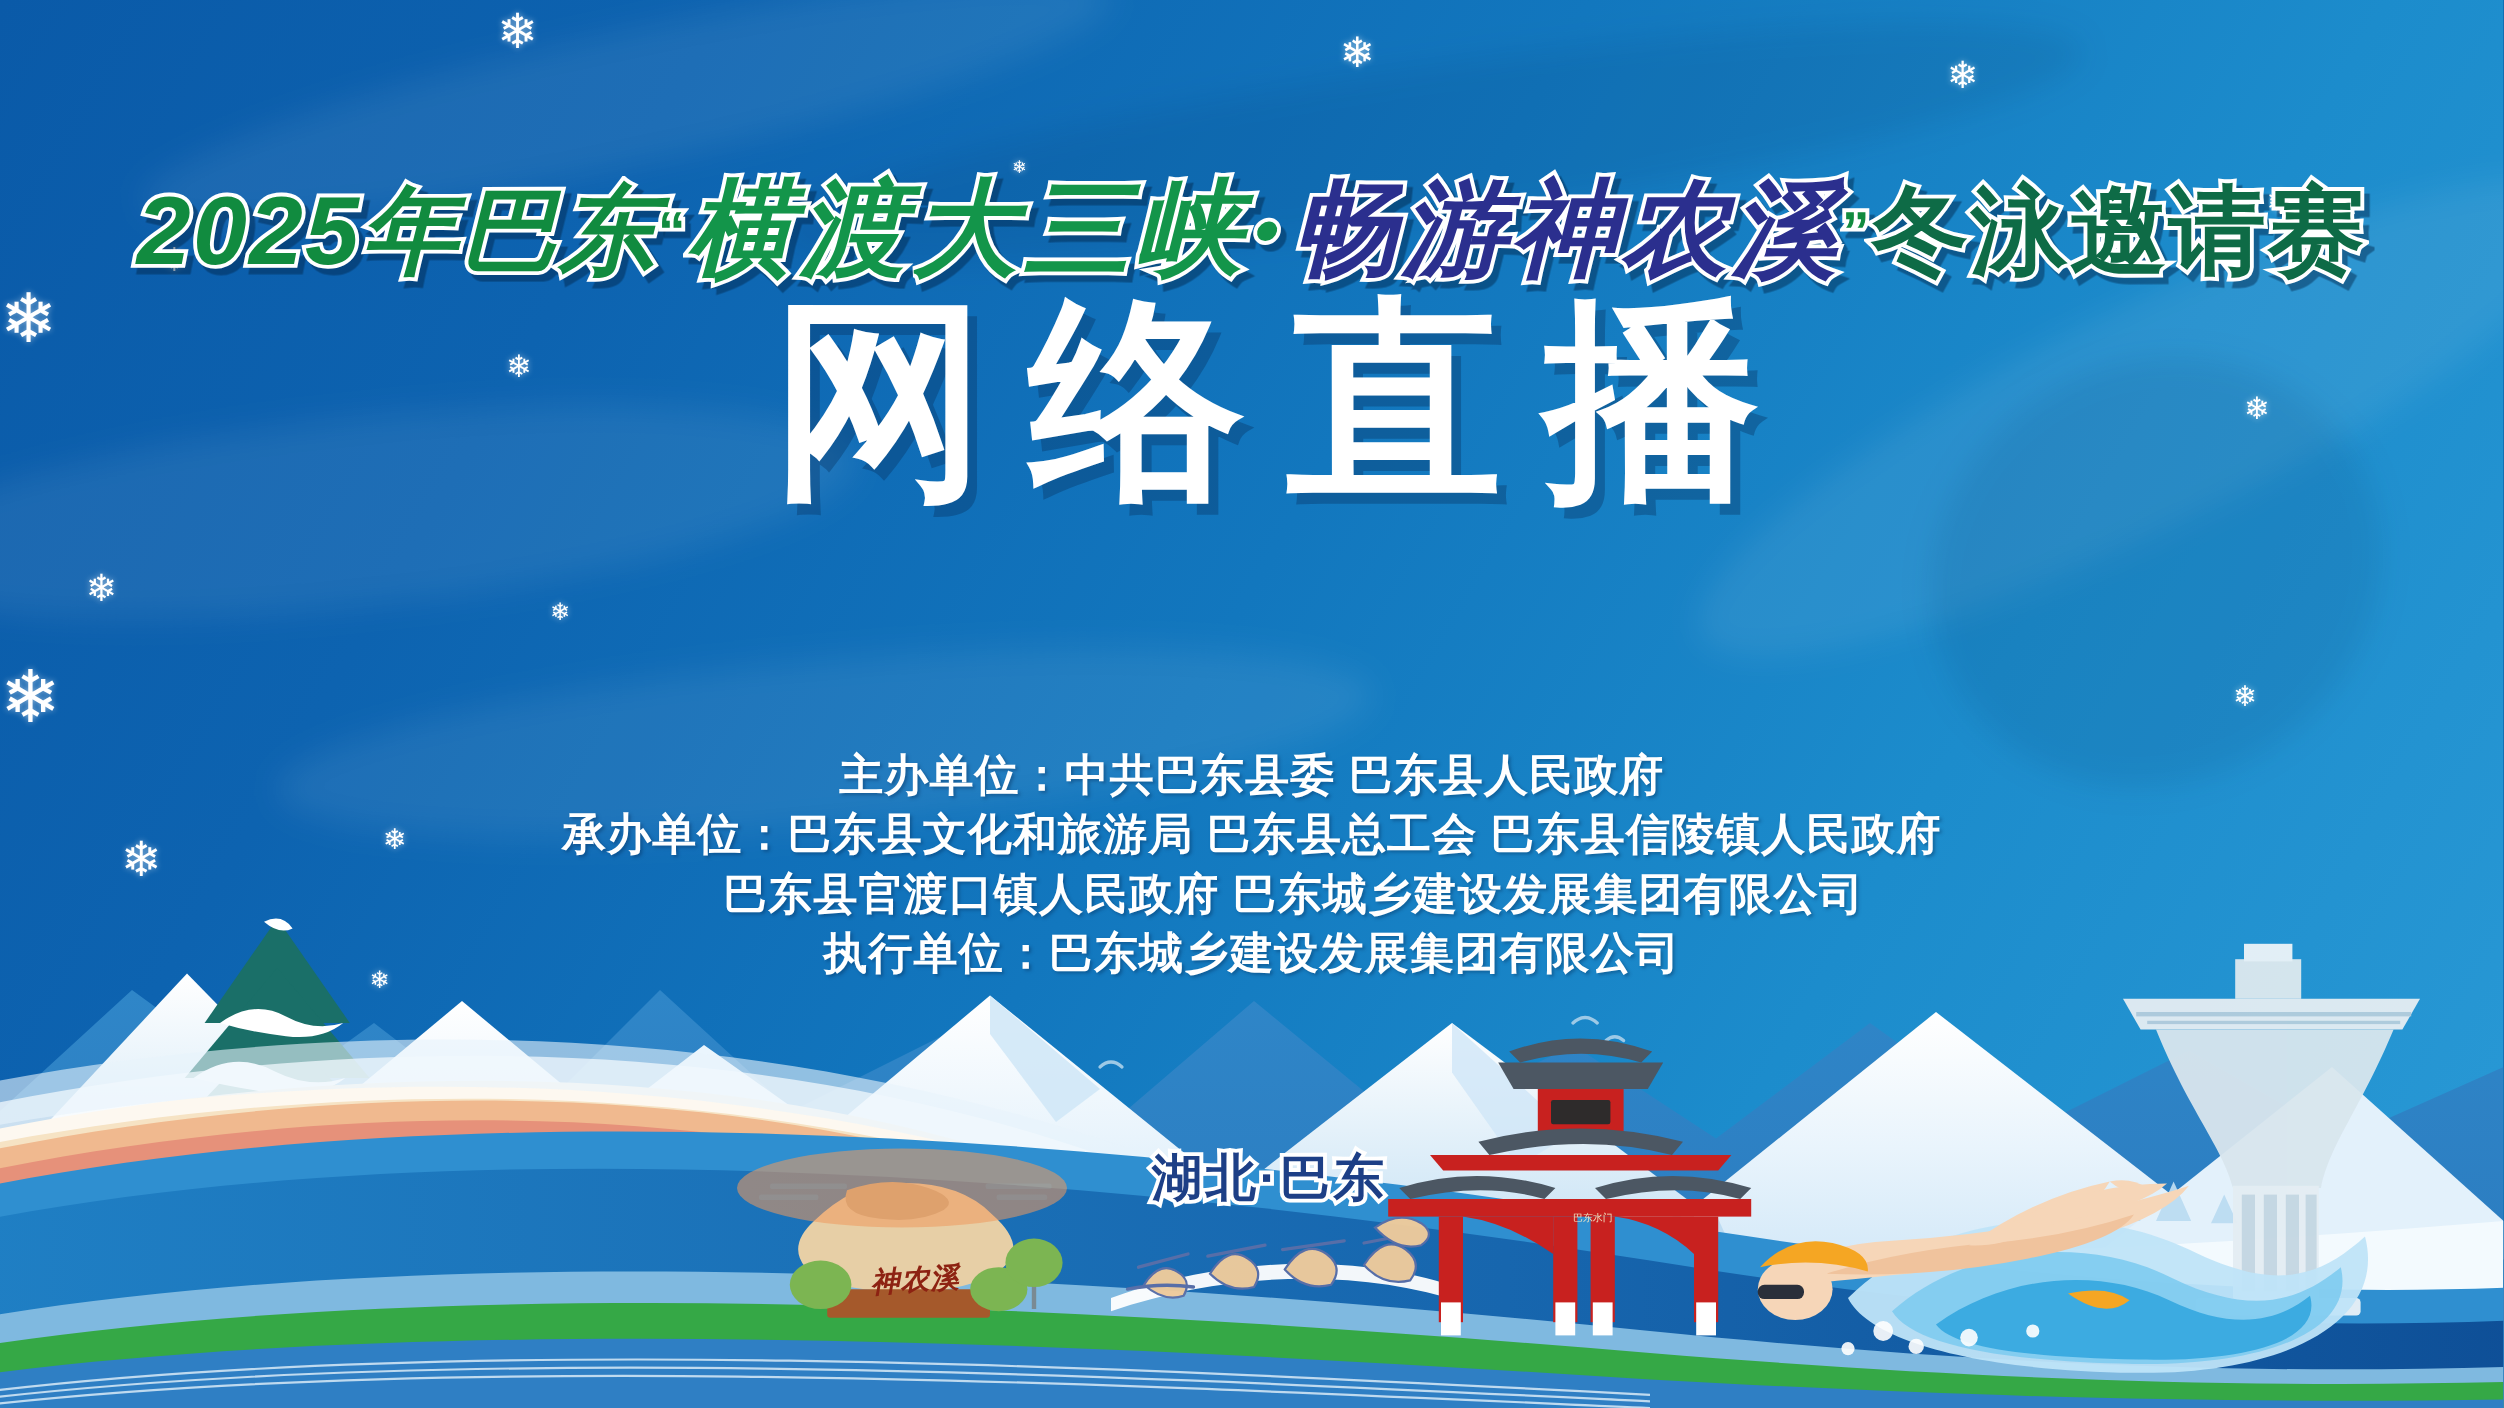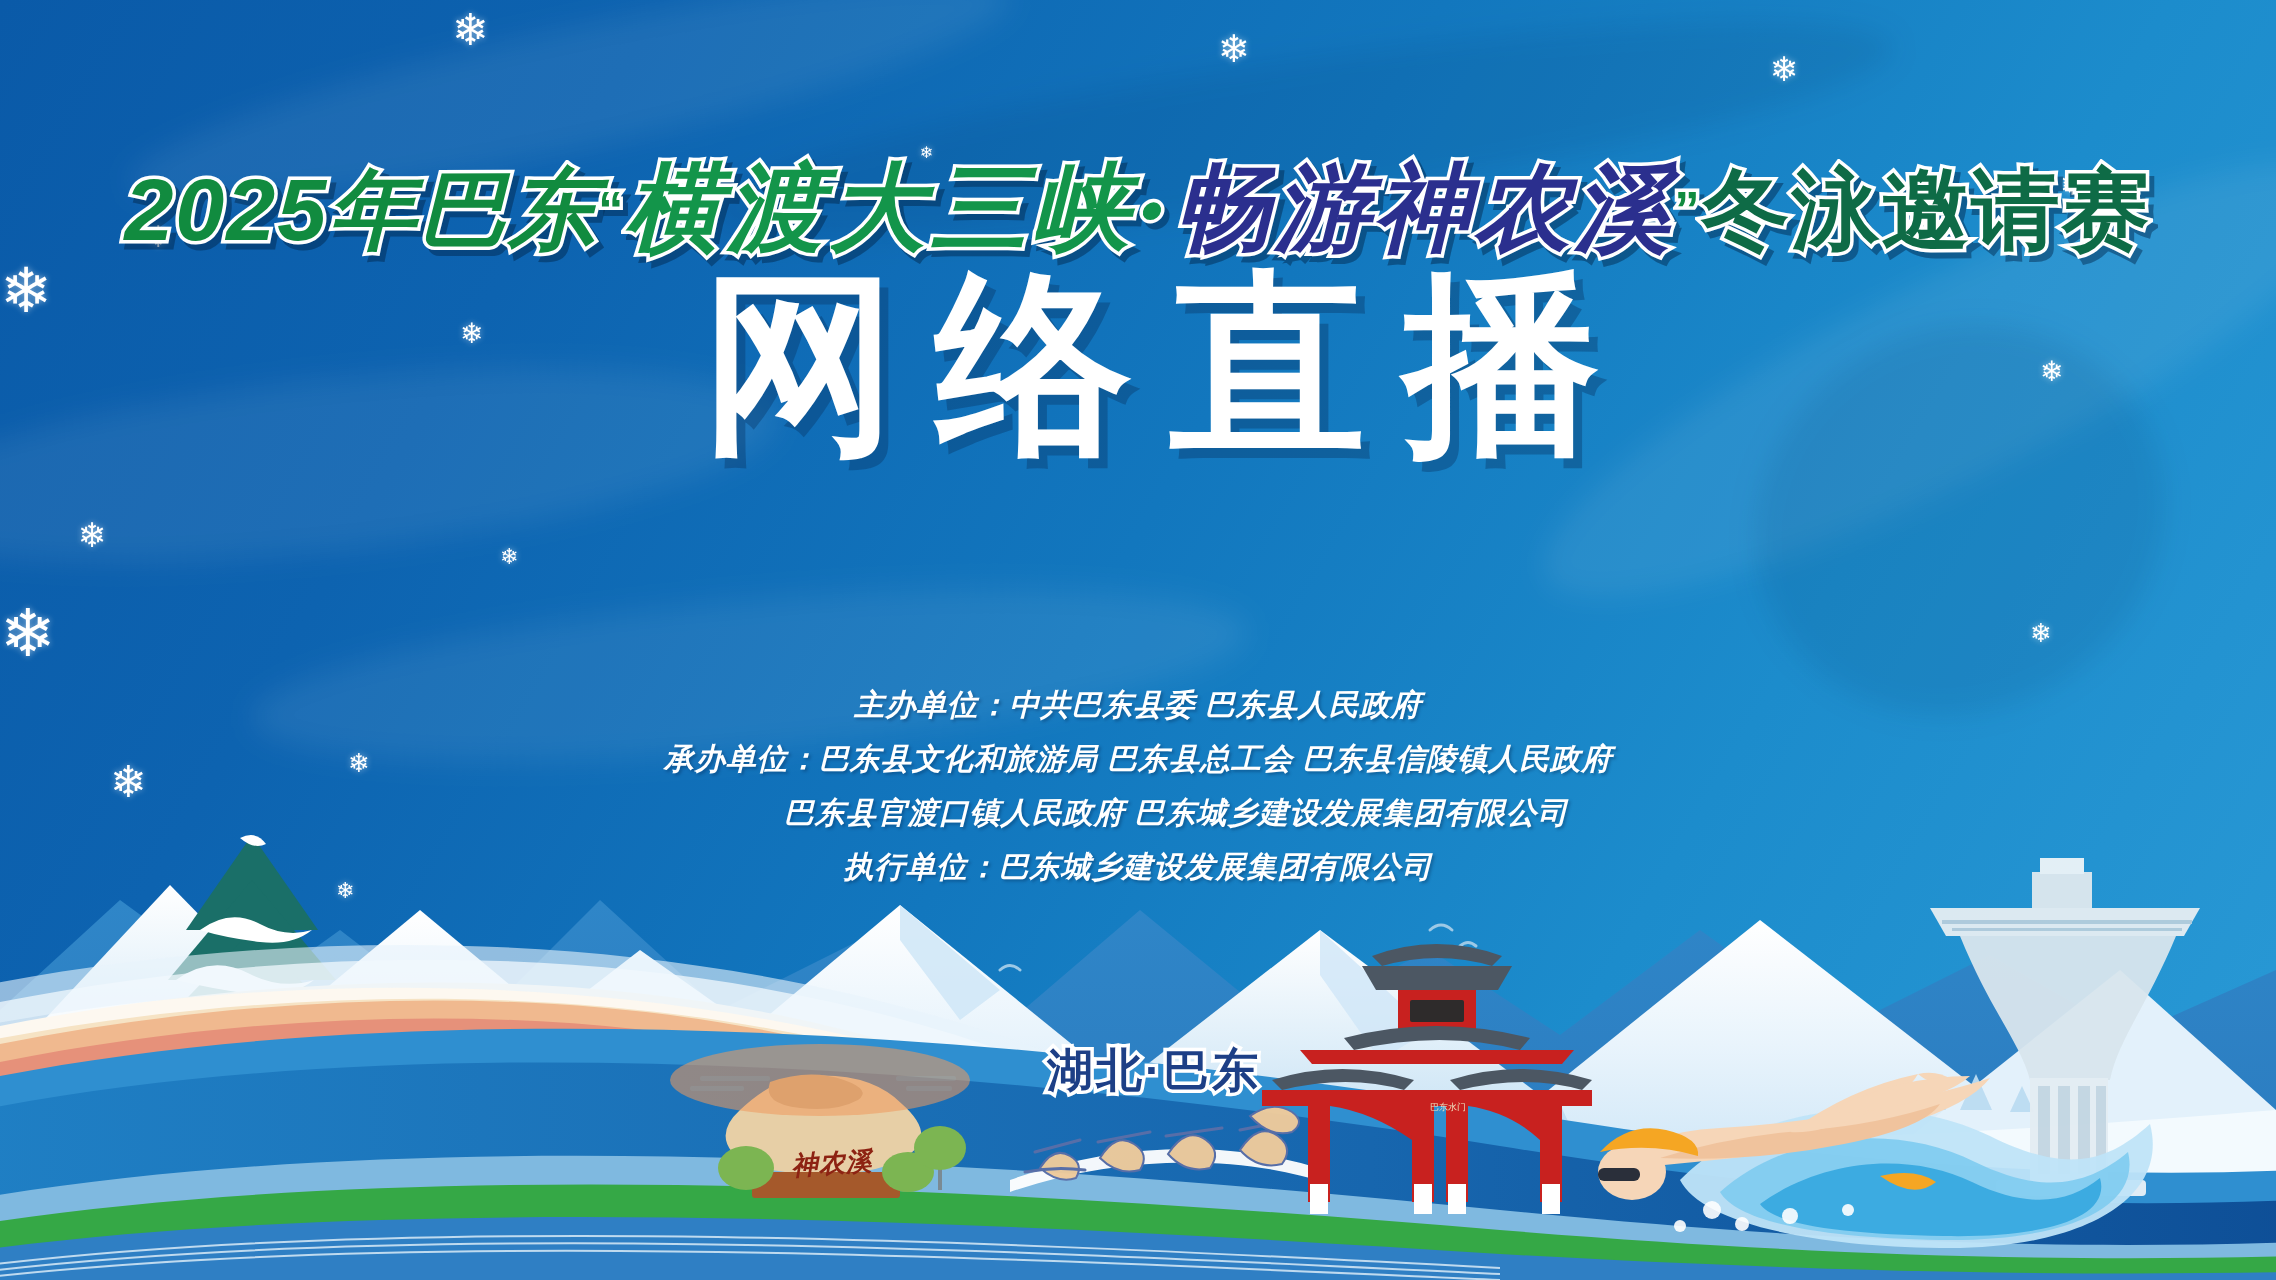--- a/index.html
+++ b/index.html
@@ -93,26 +93,25 @@
   }
 
   
   #organizers {
     position: absolute;
     top: 678px;
     left: 0;
     right: 0;
     text-align: center;
     color: #ffffff;
-    font-size: 30px;
+    font-size: 40px;
     font-weight: bold;
     line-height: 54px;
     letter-spacing: 1px;
     text-shadow: 2px 2px 3px rgba(0,35,75,0.35);
-    font-style: italic;
   }
   .org-line { white-space: nowrap; }
   .org-line .lbl { display: inline-block; }
   .org-indent { padding-left: 76px; }
 
   
   #place {
     position: absolute;
     left: 1047px;
     top: 1040px;

